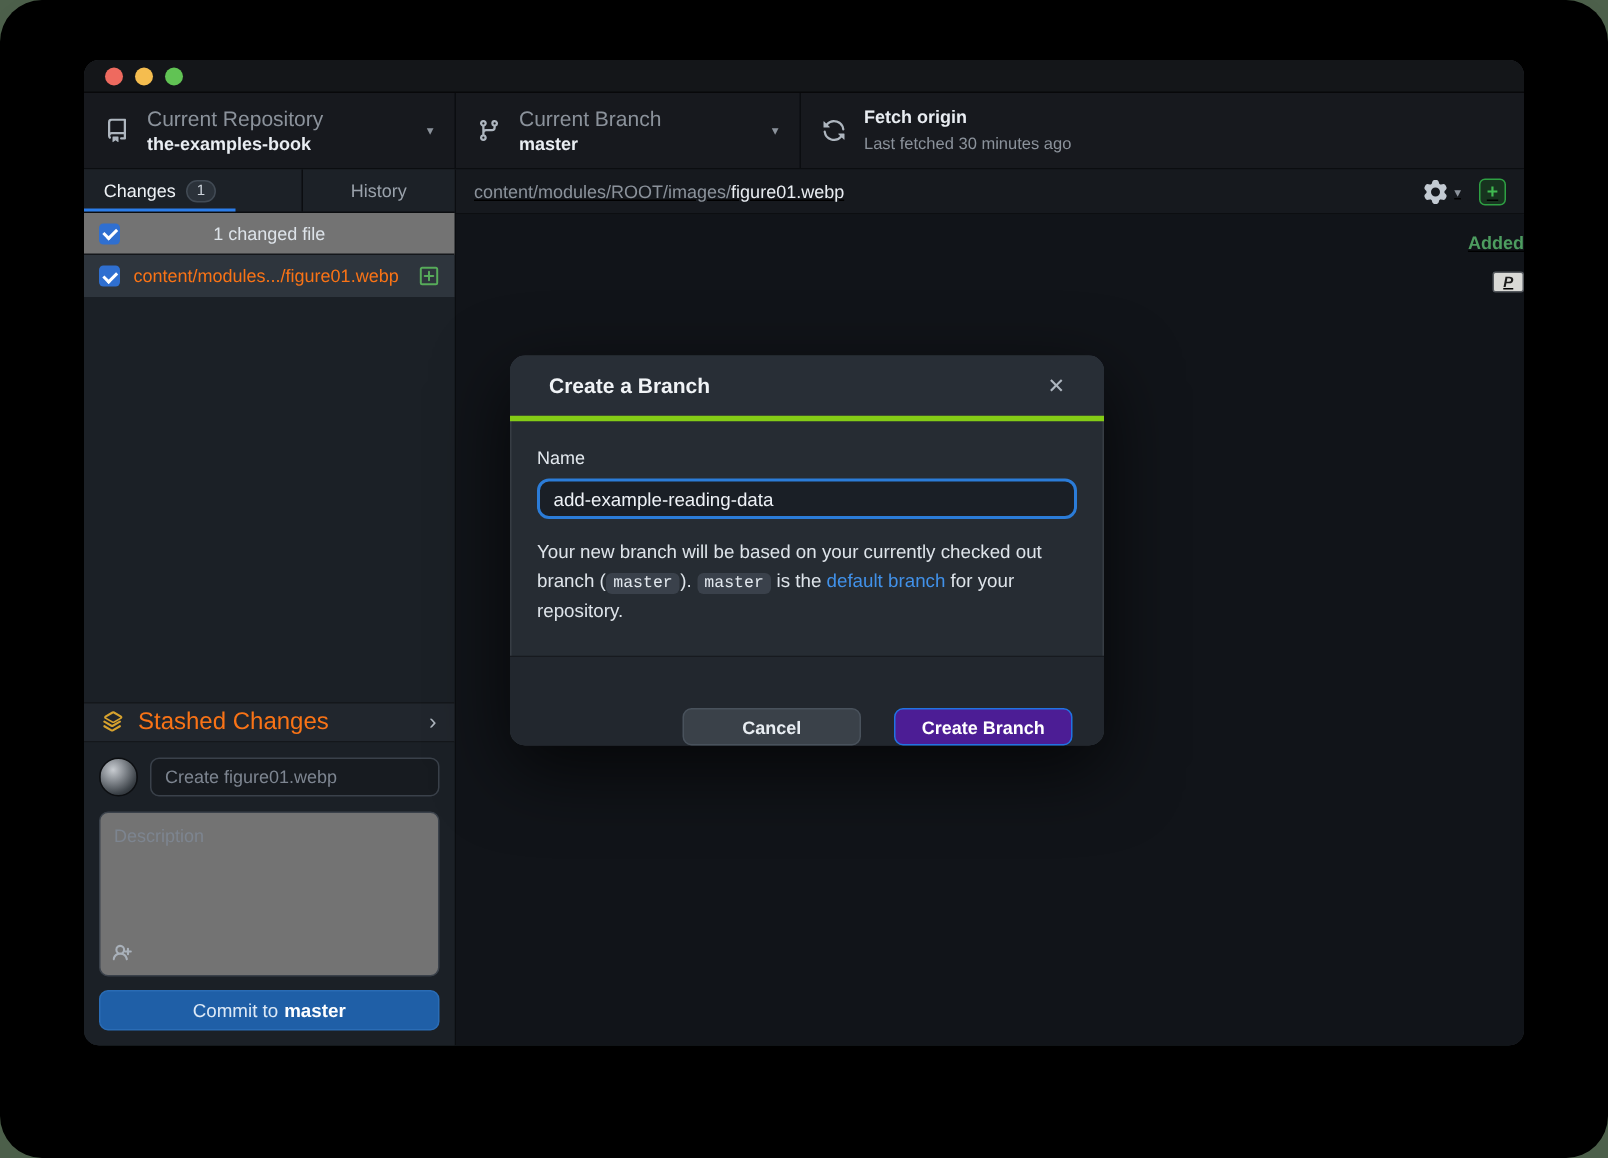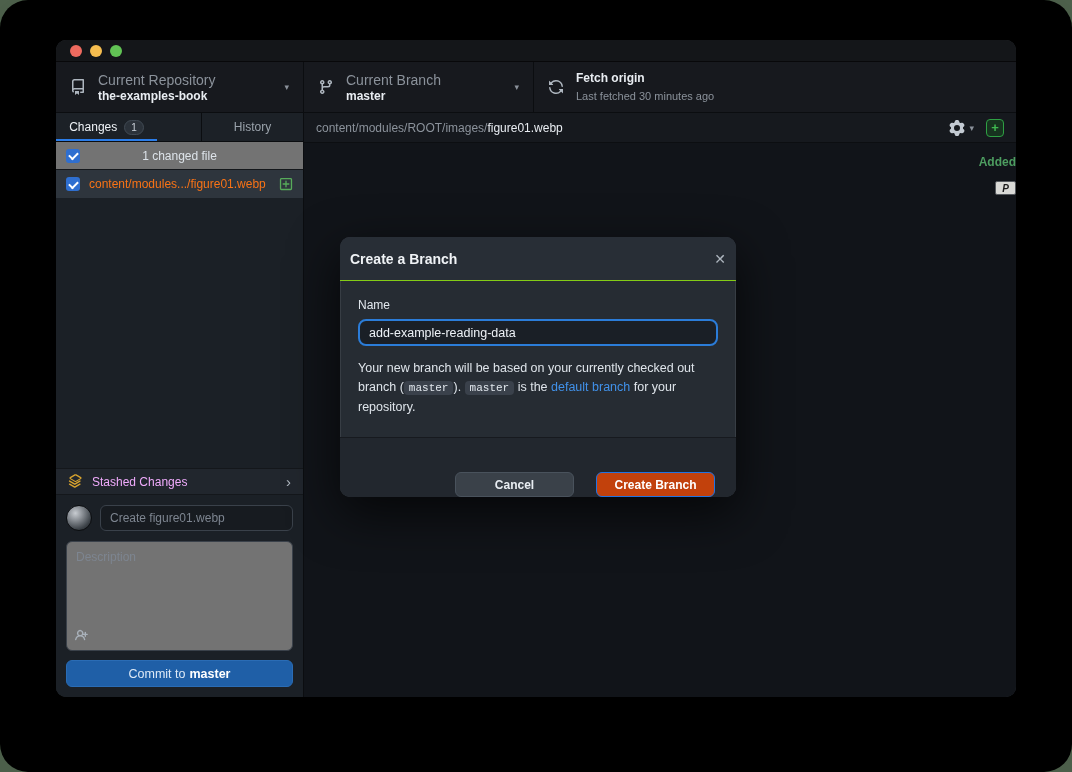--- a/index.html
+++ b/index.html
@@ -68,21 +68,21 @@
   .checkbox::after { content:""; position:absolute; left:3px; top:3.5px; width:7px;
     height:4px; border-left:2px solid #fff; border-bottom:2px solid #fff;
     transform:rotate(-45deg); }
   .status-added-icon { color:#57ab5a; display:flex; flex:0 0 auto; }
 
   .file-filler { flex:1; background:#1b2026; }
 
   .stashed-row { height:27px; background:#21262d; border-top:1px solid #14171b;
     border-bottom:1px solid #14171b; padding:0 12px; cursor:pointer; }
   .stash-icon { color:#d7a22e; display:flex; }
-  .stashed-label { flex:1; font-size:12px; color:#f0abfc; margin-left:9px; }
+  .stashed-label { flex:1; font-size:16px; color:#f97316; margin-left:9px; }
   .stash-chevron { color:#aeb6bf; font-size:15px; line-height:1; }
 
   .commit-form { background:#1b2026; padding:10px; flex:0 0 auto; }
   .commit-top { display:flex; align-items:center; }
   .avatar { width:26px; height:26px; border-radius:50%; flex:0 0 auto;
     background:radial-gradient(circle at 35% 30%, #c8ccd1 0%, #8d9298 30%, #3c4248 70%, #16191d 100%);
     border:1px solid #0c0e11; }
   .summary-input { flex:1; margin-left:8px; height:26px; background:#171b20;
     border:1px solid #3a414a; border-radius:6px; padding:0 9px; font-size:12px;
     color:#e9edf2; font-family:"Liberation Sans",sans-serif; outline:none; }
@@ -94,21 +94,21 @@
   .desc-input::placeholder { color:#7d8590; }
   .coauthor-btn { position:absolute; left:9px; bottom:8px; color:#a9b1ba;
     display:flex; cursor:pointer; }
   .commit-btn { margin-top:9px; width:100%; height:27px; background:#1f5fa7;
     border:1px solid #2a6cb5; border-radius:6px; color:#dde9f6; font-size:12.5px;
     display:flex; align-items:center; justify-content:center; cursor:pointer;
     font-family:"Liberation Sans",sans-serif; }
   .commit-btn b { color:#fff; margin-left:4px; }
 
   
-  .main { flex:1; display:flex; flex-direction:column; min-width:0; }
+  .main { flex:1; display:flex; flex-direction:column; min-width:0;text-decoration:underline; }
   .diff-header { height:30px; background:#16191e; border-bottom:1px solid #0c0e11;
     display:flex; align-items:center; padding:0 12px; flex:0 0 auto; }
   .diff-path { flex:1; font-size:12px; color:#8b929b; white-space:nowrap; overflow:hidden; }
   .diff-path .fname { color:#e9edf2; }
   .gear-btn { display:flex; align-items:center; color:#c3cad2; cursor:pointer; margin-right:12px; }
   .gear-btn .tb-chevron { margin-left:4px; }
   .added-box { width:18px; height:18px; background:#17331f; border:1.5px solid #2ea043;
     border-radius:4px; color:#3fb950; display:flex; align-items:center; justify-content:center;
     font-size:13px; font-weight:bold; line-height:1; }
   .diff-body { flex:1; background:#111419; display:flex; flex-direction:column;
@@ -118,40 +118,40 @@
     border-radius:2px; border:1px solid #55595e; display:flex; align-items:center;
     justify-content:center; font-size:10px; font-weight:bold; font-style:italic;
     color:#1b1b1b; }
 
   
   .dialog { position:absolute; left:284px; top:197px; width:396px; height:260px;
     background:#262c33; border-radius:10px;
     box-shadow:0 16px 50px rgba(0,0,0,.7), inset 0 0 0 1px rgba(205,217,229,.10);
     z-index:10; }
   .dialog-header { height:44px; background:#282e36; border-radius:10px 10px 0 0;
-    border-bottom:1px solid #84cc16; display:flex; align-items:center; padding:0 10px; }
+    border-bottom:4px solid #84cc16; display:flex; align-items:center; padding:0 26px; }
   .dialog-title { flex:1; font-size:14px; font-weight:bold; color:#f0f3f6; }
   .dialog-close { color:#aeb6bf; font-size:14px; cursor:pointer; line-height:1; }
   .dialog-body { padding:17px 18px 0 18px; }
   .field-label { font-size:12px; color:#e2e8ee; margin-bottom:7px; }
   .name-input { width:100%; height:27px; background:#1a1f26; border:2px solid #2b7cd8;
     border-radius:8px; padding:0 9px; font-size:12.5px; color:#eef2f7; outline:none;
     font-family:"Liberation Sans",sans-serif; display:block; }
   .dialog-text { margin-top:13px; font-size:12.5px; color:#dee4ea; line-height:1.55; }
   .inline-code { font-family:"Liberation Mono", monospace; font-size:11px;
     background:#3a414b; border-radius:4px; padding:1px 5px; color:#e2e8ee; }
   .text-link { color:#4191e9; cursor:pointer; }
   .dialog-footer { position:absolute; left:0; right:0; bottom:0; height:60px;
     background:#22272e; border-top:1px solid #171a1f; border-radius:0 0 10px 10px;
     display:flex; align-items:flex-end; justify-content:flex-end; padding-right:21px; gap:22px; }
   .btn { height:25px; border-radius:6px; font-size:12px; font-weight:bold;
     display:flex; align-items:center; justify-content:center; cursor:pointer;
     font-family:"Liberation Sans",sans-serif; }
   .btn-cancel { width:119px; background:#3a4149; border:1px solid #49525c; color:#e8edf2; }
-  .btn-primary { width:119px; background:#c2410c; border:1px solid #2173e2; color:#fff; }
+  .btn-primary { width:119px; background:#4c1d95; border:1px solid #2173e2; color:#fff; }
 
   svg { display:block; }
 </style>
 </head>
 <body>
 
 <div class="canvas">
   <div class="window">
 
     <div class="titlebar">

